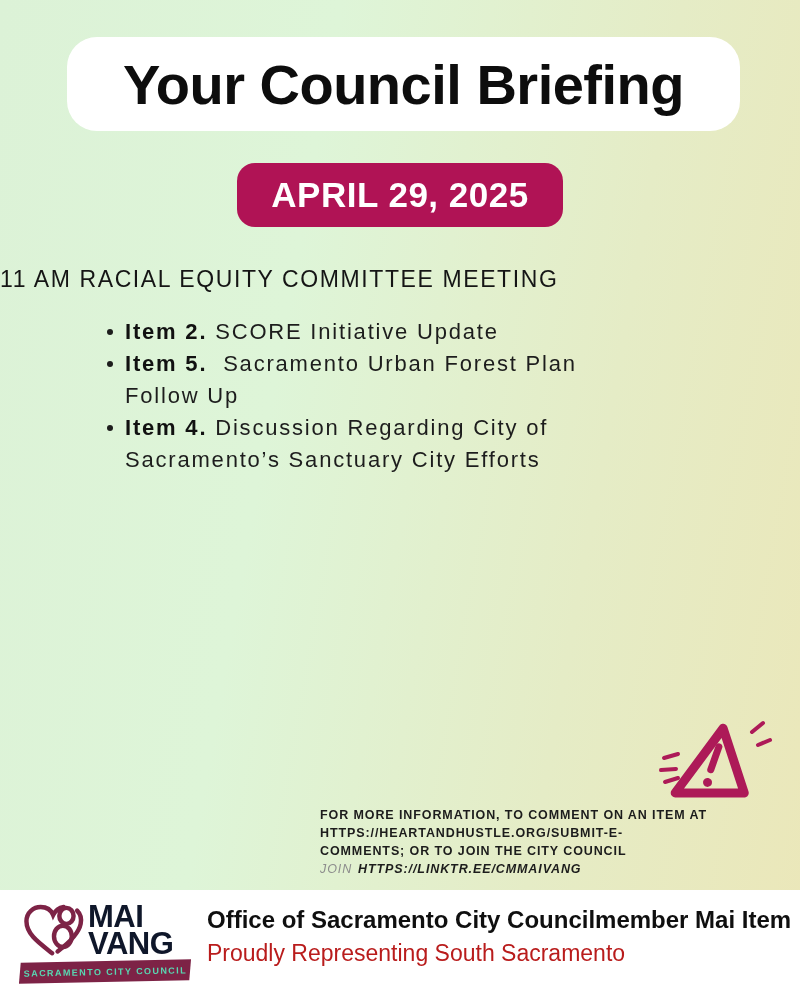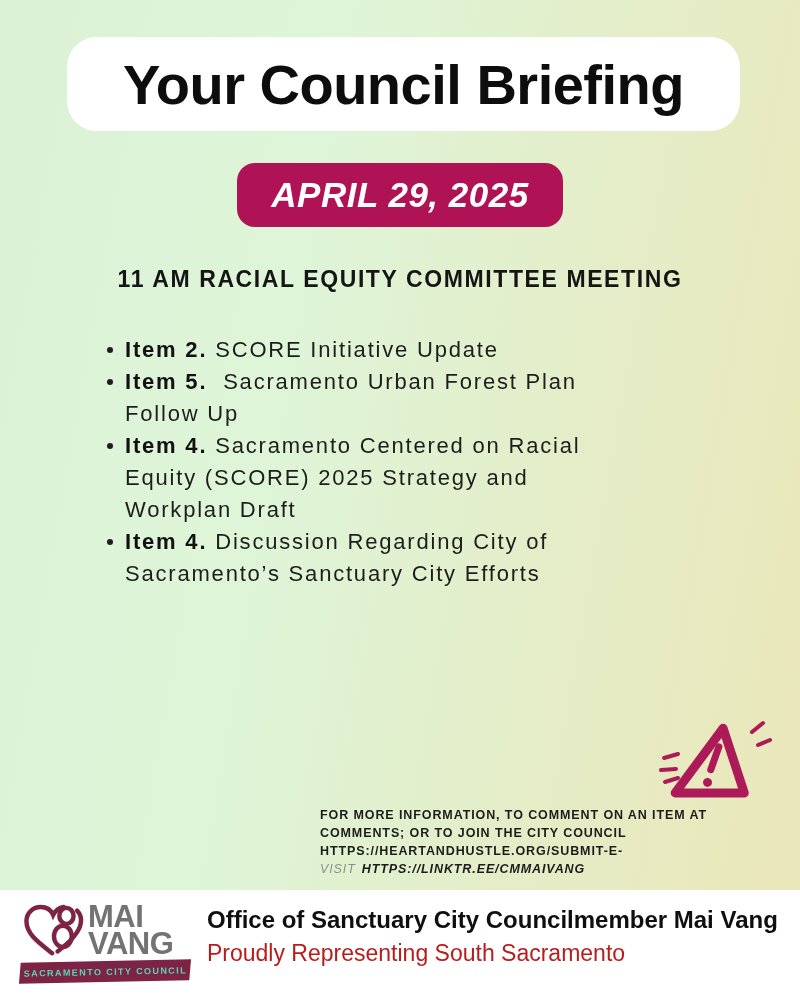--- a/index.html
+++ b/index.html
@@ -15,28 +15,28 @@
   }
   .title-card h1{
     margin:0;font-size:56px;font-weight:700;letter-spacing:-0.5px;color:#0d0d0d;white-space:nowrap;
   }
   .date-badge{
     position:absolute;left:237px;top:163px;width:326px;height:64px;
     background:#b01355;border-radius:18px;
     display:flex;align-items:center;justify-content:center;
   }
   .date-badge span{
-    color:#ffffff;font-size:35px;font-weight:700;font-style:italic;letter-spacing:0.5px;white-space:nowrap;
+    color:#ffffff;font-size:35px;font-weight:700;letter-spacing:0.5px;white-space:nowrap;
   }
   .meeting-heading{
-    position:absolute;left:0;top:266px;width:800px;text-align:center;
-    font-size:23px;font-weight:700;letter-spacing:1.6px;color:#151515;white-space:nowrap;
+    position:absolute;left:0;top:266px;width:800px;text-align:left;
+    font-size:23px;font-weight:400;letter-spacing:1.6px;color:#151515;white-space:nowrap;
   }
   .agenda{
-    position:absolute;left:107px;top:334px;width:528px;
+    position:absolute;left:107px;top:316px;width:528px;
     list-style:none;margin:0;padding:0;
   }
   .agenda li{
     position:relative;padding-left:18px;
     font-size:22px;line-height:32px;letter-spacing:1.8px;color:#1d1d1d;
   }
   .agenda .bullet{
     position:absolute;left:0;top:13px;width:6px;height:6px;border-radius:50%;background:#1d1d1d;
   }
   .agenda .item-label{font-weight:700;color:#111;}
@@ -45,21 +45,21 @@
     position:absolute;right:20px;top:806px;width:460px;
     font-size:12.5px;font-weight:700;letter-spacing:0.9px;line-height:18px;color:#1c1c1c;
   }
   .info-block .visit-line{font-style:italic;}
   .info-block .visit-label{color:#8d8d8d;font-weight:400;margin-right:6px;}
   .footer{
     position:absolute;left:0;bottom:0;width:800px;height:110px;background:#ffffff;
   }
   .logo-heart{position:absolute;left:22px;top:12px;}
   .logo-type{
-    position:absolute;left:88px;top:13px;color:#737373;font-weight:700;
+    position:absolute;left:88px;top:13px;color:#0f172a;font-weight:700;
     font-size:31px;line-height:27px;letter-spacing:-0.5px;
   }
   .logo-banner{
     position:absolute;left:20px;top:71px;width:170px;height:21px;background:#7d2346;
     transform:skewX(-6deg) rotate(-1.2deg);
     display:flex;align-items:center;justify-content:center;
   }
   .logo-banner span{
     transform:skewX(6deg);color:#58d8b2;font-size:9px;font-weight:700;letter-spacing:1.4px;white-space:nowrap;
   }
@@ -92,25 +92,20 @@
       <span class="item-text">SCORE Initiative Update</span>
     </li>
     <li>
       <span class="bullet"></span>
       <span class="item-label">Item 5.</span>
       <span class="item-text">&nbsp;Sacramento Urban Forest Plan Follow Up</span>
     </li>
     <li>
       <span class="bullet"></span>
       <span class="item-label">Item 4.</span>
-      <span class="item-text">Sacramento Centered on Racial Equity (SCORE) 2025 Strategy and Workplan Draft</span>
-    </li>
-    <li>
-      <span class="bullet"></span>
-      <span class="item-label">Item 4.</span>
       <span class="item-text">Discussion Regarding City of Sacramento’s Sanctuary City Efforts</span>
     </li>
   </ul>
 
   <div class="warning-wrap">
     <svg width="126" height="106" viewBox="0 0 126 106" fill="none" xmlns="http://www.w3.org/2000/svg">
       <g transform="rotate(10 66 55)">
         <polygon points="64,14 96,74 28,86" fill="none" stroke="#ad1a58" stroke-width="9" stroke-linejoin="round"></polygon>
         <line x1="63" y1="33" x2="59" y2="57" stroke="#ad1a58" stroke-width="7" stroke-linecap="round"></line>
         <circle cx="58" cy="70" r="4.5" fill="#ad1a58"></circle>
@@ -118,40 +113,40 @@
       <line x1="12" y1="44" x2="26" y2="40" stroke="#ad1a58" stroke-width="4" stroke-linecap="round"></line>
       <line x1="9" y1="56" x2="24" y2="55" stroke="#ad1a58" stroke-width="4" stroke-linecap="round"></line>
       <line x1="13" y1="68" x2="26" y2="64" stroke="#ad1a58" stroke-width="4" stroke-linecap="round"></line>
       <line x1="100" y1="18" x2="111" y2="9" stroke="#ad1a58" stroke-width="4" stroke-linecap="round"></line>
       <line x1="106" y1="31" x2="118" y2="26" stroke="#ad1a58" stroke-width="4" stroke-linecap="round"></line>
     </svg>
   </div>
 
   <div class="info-block">
     <div>FOR MORE INFORMATION, TO COMMENT ON AN ITEM AT</div>
+    <div>HTTPS://HEARTANDHUSTLE.ORG/SUBMIT-E-</div>
     <div>COMMENTS; OR TO JOIN THE CITY COUNCIL</div>
-    <div>HTTPS://HEARTANDHUSTLE.ORG/SUBMIT-E-</div>
     <div class="visit-line">
-      <span class="visit-label">VISIT</span><span class="visit-url">HTTPS://LINKTR.EE/CMMAIVANG</span>
+      <span class="visit-label">JOIN</span><span class="visit-url">HTTPS://LINKTR.EE/CMMAIVANG</span>
     </div>
   </div>
 
   <div class="footer">
     <div class="logo-heart">
       <svg width="64" height="58" viewBox="0 0 72 64" fill="none" xmlns="http://www.w3.org/2000/svg">
         <path d="M34 57 C20 46 5 36 5 21 C5 11 13 5 21 5 C28 5 33 9 35 14 C37 10 41 6 47 5" stroke="#7d2346" stroke-width="5" fill="none" stroke-linecap="round"></path>
         <path d="M62 9 C66 13 67 19 66 24 C64 34 52 46 40 55" stroke="#7d2346" stroke-width="5" fill="none" stroke-linecap="round"></path>
         <ellipse cx="50" cy="15" rx="8" ry="9" stroke="#7d2346" stroke-width="5" fill="none"></ellipse>
         <ellipse cx="46" cy="38" rx="10" ry="12" stroke="#7d2346" stroke-width="5" fill="none"></ellipse>
       </svg>
     </div>
     <div class="logo-type">
       <div>MAI</div>
       <div>VANG</div>
     </div>
     <div class="logo-banner">
       <span>SACRAMENTO CITY COUNCIL</span>
     </div>
-    <div class="office-line">Office of Sanctuary City Councilmember Mai Vang</div>
+    <div class="office-line">Office of Sacramento City Councilmember Mai Item</div>
     <div class="tagline">Proudly Representing South Sacramento</div>
   </div>
 
 </div>
 
 </body></html>

